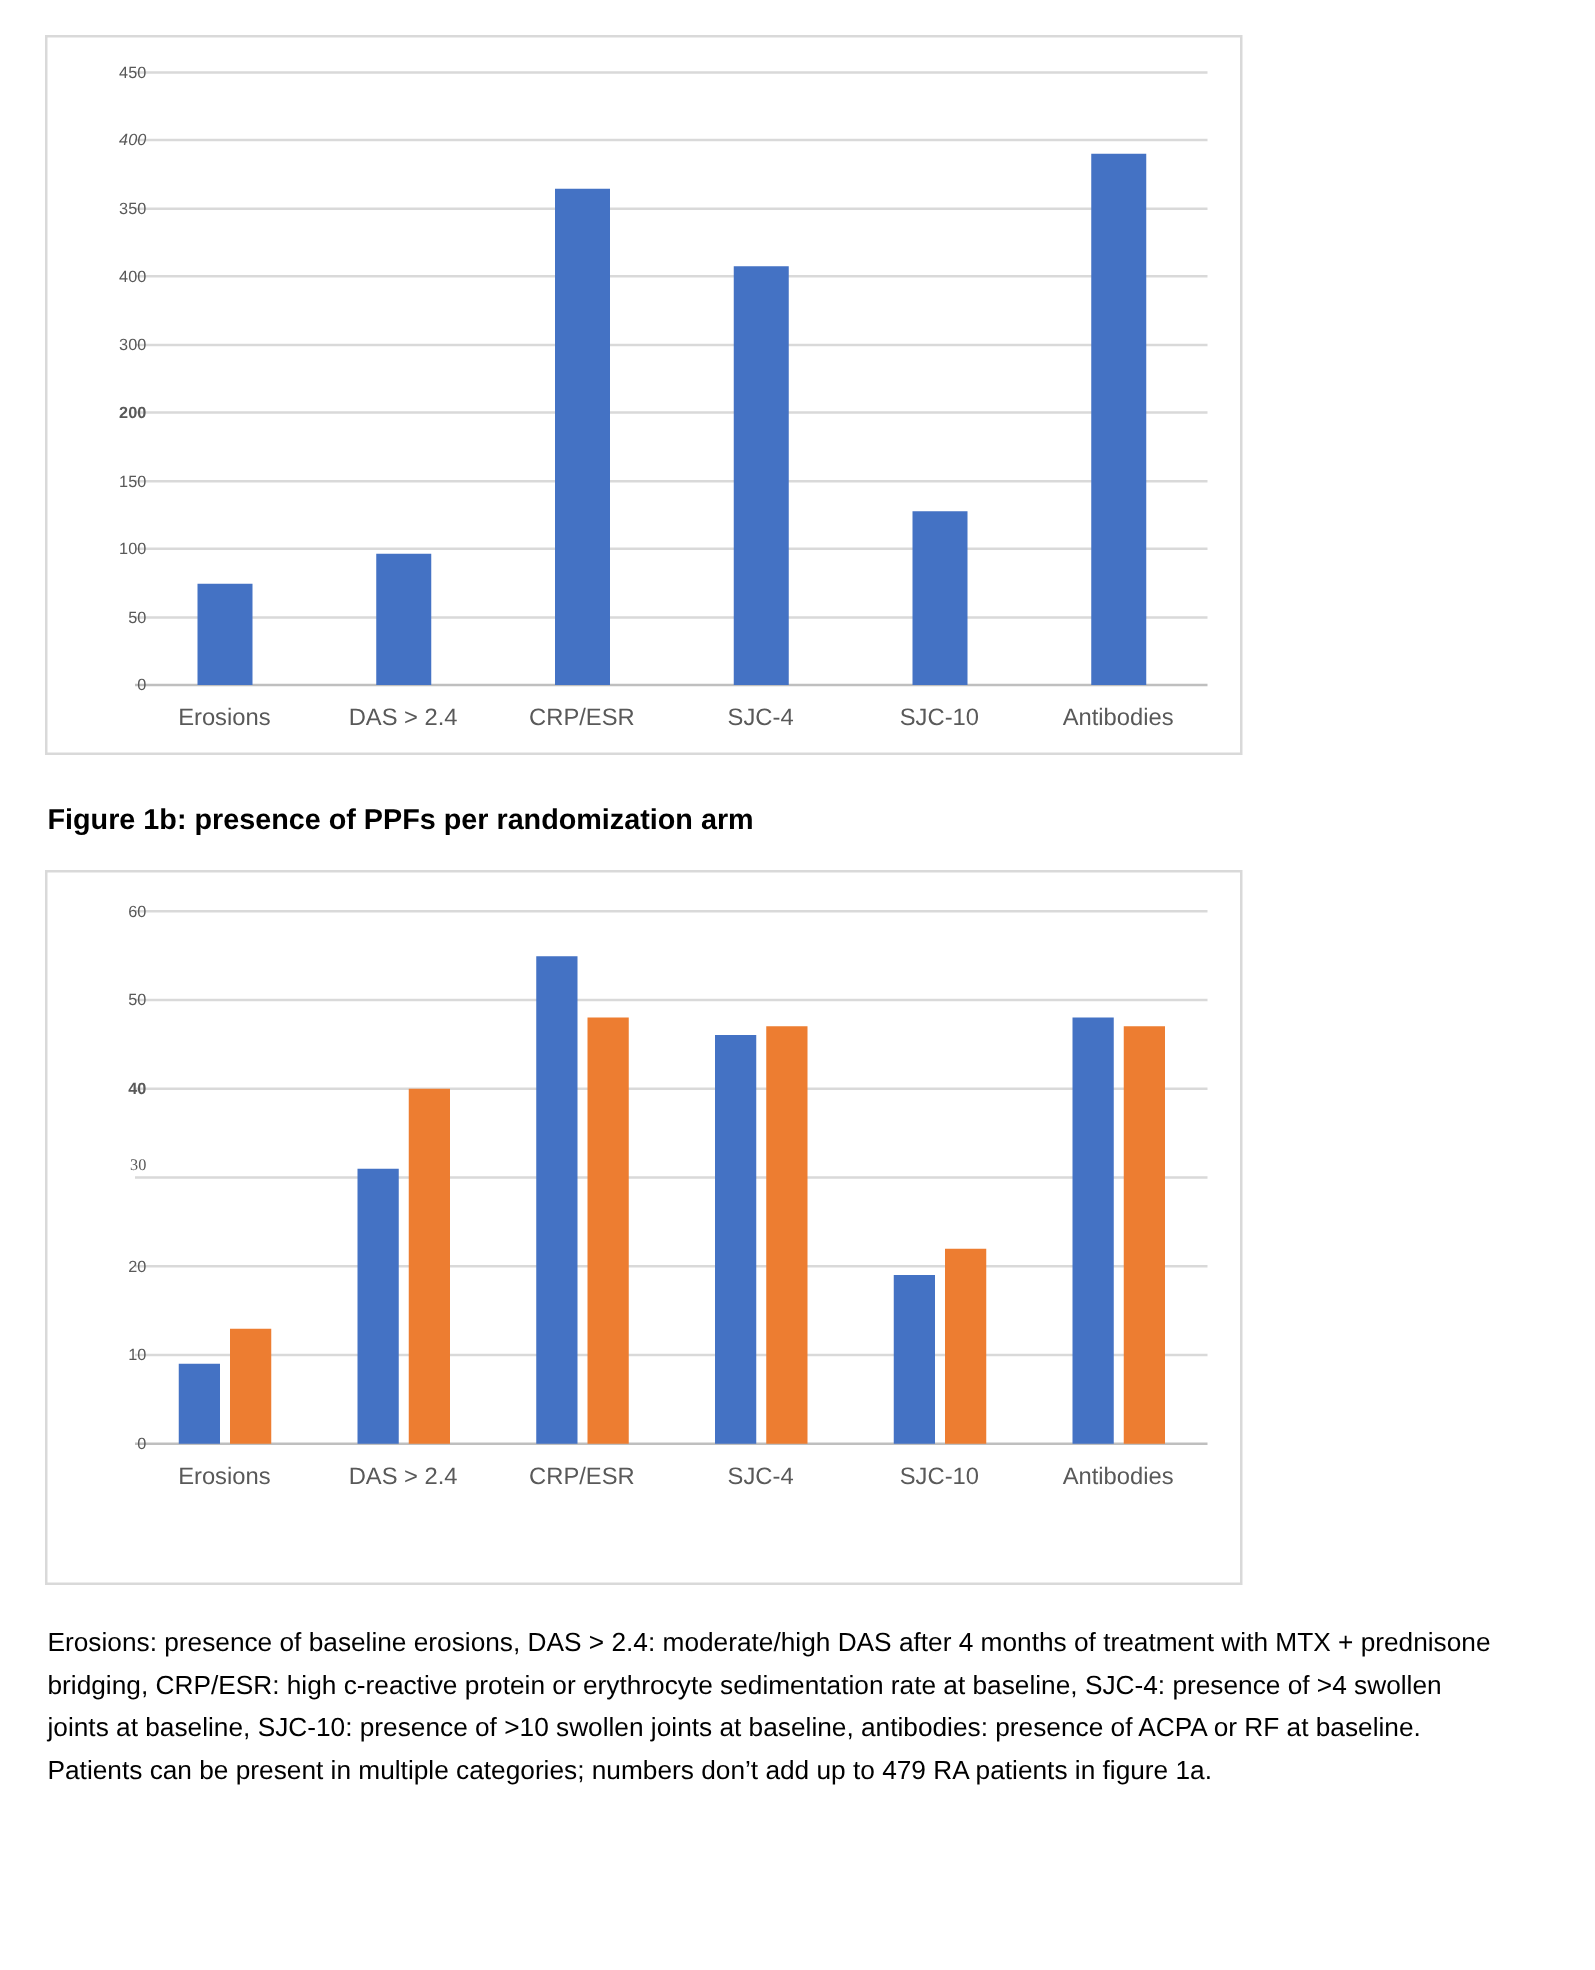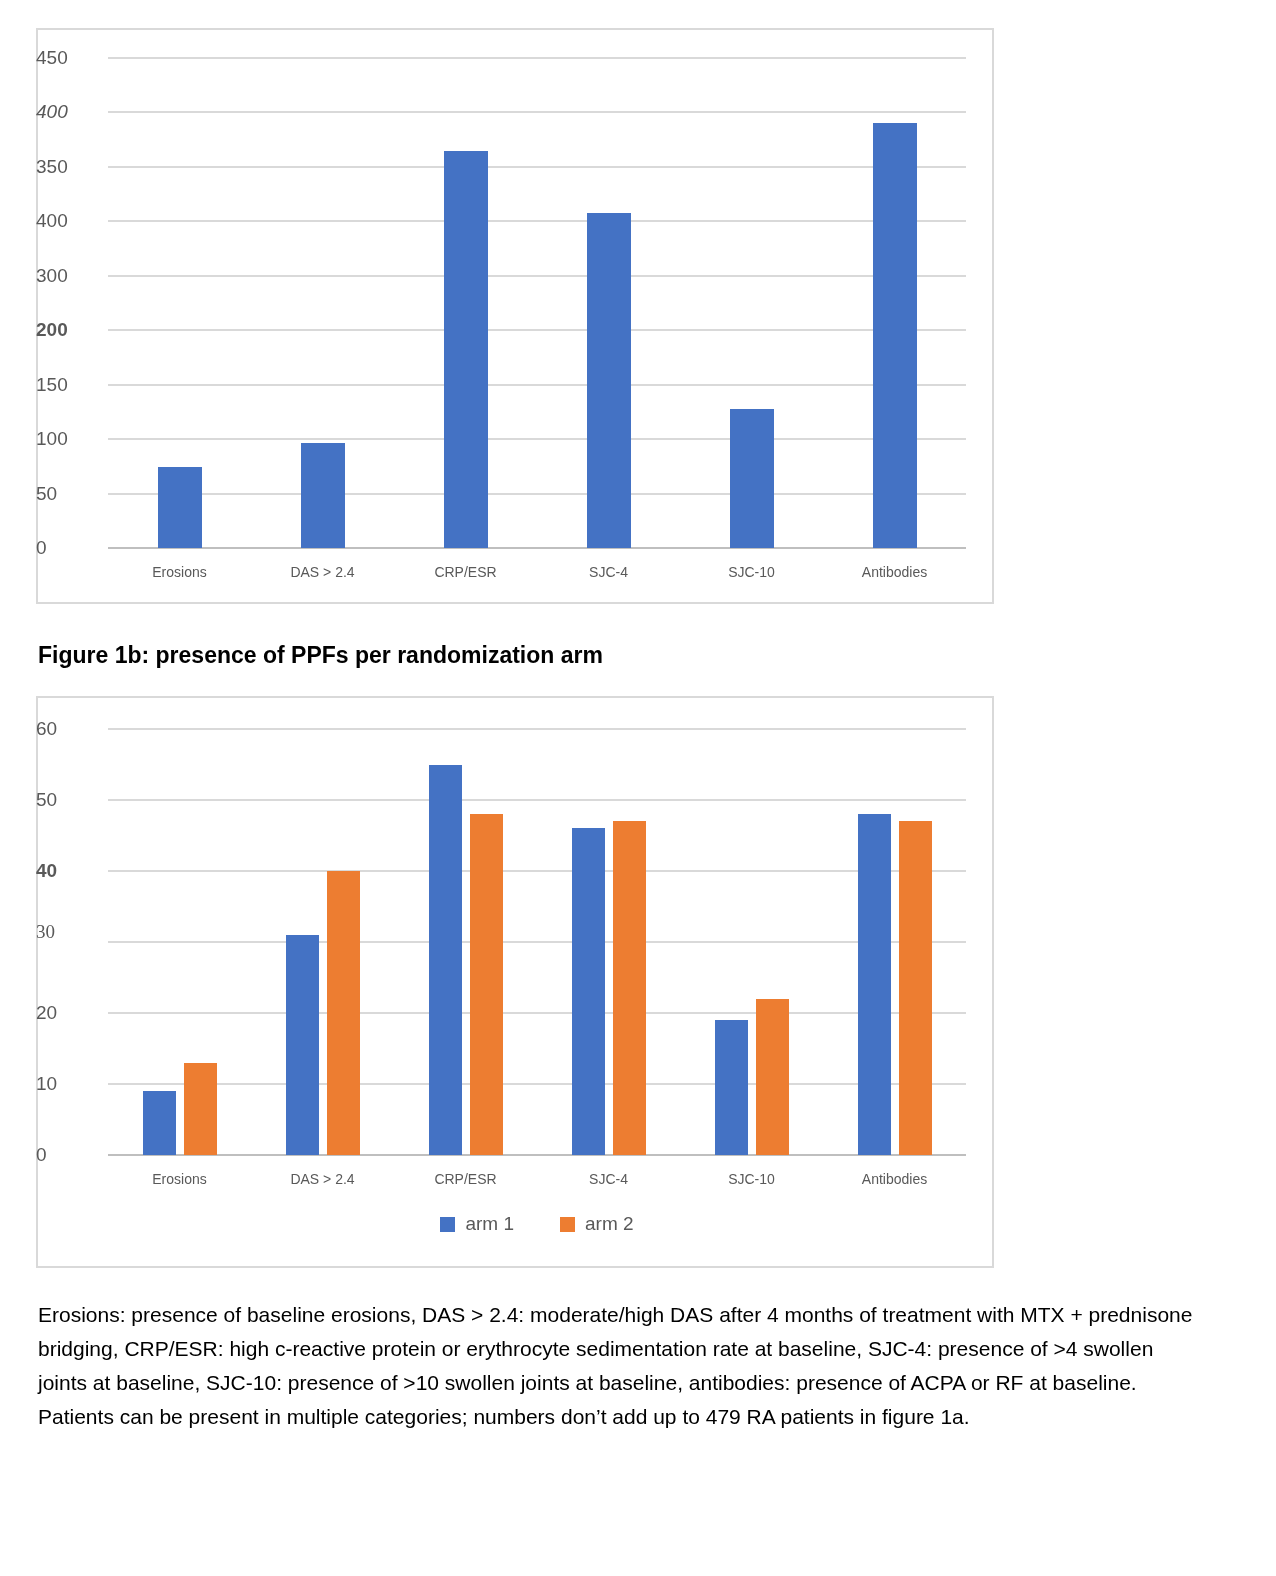--- a/index.html
+++ b/index.html
@@ -42,39 +42,41 @@
     width: 100%;
     height: 2px;
     background: #d9d9d9;
     transform: translateY(-1px);
   }
   .gridline.zero { background: #bfbfbf; }
   .ytick {
     position: absolute;
     left: -72px;
     width: 58px;
+    text-align: right;
     transform: translateY(-52%);
-    font-size: 19px;
+    font-size: 13px;
     color: #595959;
     white-space: nowrap;
+    padding-left: 23px;
   }
   .bar-slot {
     position: absolute;
     bottom: 0;
     height: 100%;
     display: flex;
     align-items: flex-end;
     justify-content: center;
   }
   .bar { flex: 0 0 auto; }
   .xlabel {
     position: absolute;
     top: calc(100% + 16px);
     text-align: center;
-    font-size: 14px;
+    font-size: 19px;
     color: #595959;
     white-space: nowrap;
   }
   .legend {
     position: absolute;
     top: calc(100% + 58px);
     left: 0;
     width: 100%;
     display: flex;
     justify-content: center;
@@ -196,28 +198,18 @@
         <div class="bar-slot" style="left: 572px; width: 143px; gap: 8px;">
           <div class="bar" style="width: 33px; height: 134.9px; background: rgb(68, 114, 196);"></div>
           <div class="bar" style="width: 33px; height: 156.2px; background: rgb(237, 125, 49);"></div>
         </div>
         <div class="xlabel" style="left: 572px; width: 143px;">SJC-10</div>
         <div class="bar-slot" style="left: 715px; width: 143px; gap: 8px;">
           <div class="bar" style="width: 33px; height: 340.8px; background: rgb(68, 114, 196);"></div>
           <div class="bar" style="width: 33px; height: 333.7px; background: rgb(237, 125, 49);"></div>
         </div>
         <div class="xlabel" style="left: 715px; width: 143px;">Antibodies</div>
-        <div class="legend">
-          <div class="legend-item">
-            <span class="swatch" style="background: rgb(68, 114, 196);"></span>
-            <span>arm 1</span>
-          </div>
-          <div class="legend-item">
-            <span class="swatch" style="background: rgb(237, 125, 49);"></span>
-            <span>arm 2</span>
-          </div>
-        </div>
       </div>
   </div>
 
   <p class="caption">Erosions: presence of baseline erosions, DAS &gt; 2.4: moderate/high DAS after 4 months of treatment with MTX + prednisone bridging, CRP/ESR: high c-reactive protein or erythrocyte sedimentation rate at baseline, SJC-4: presence of &gt;4 swollen joints at baseline, SJC-10: presence of &gt;10 swollen joints at baseline, antibodies: presence of ACPA or RF at baseline. Patients can be present in multiple categories; numbers don’t add up to 479 RA patients in figure 1a.</p>
 
 </div>
 
 </body></html>

